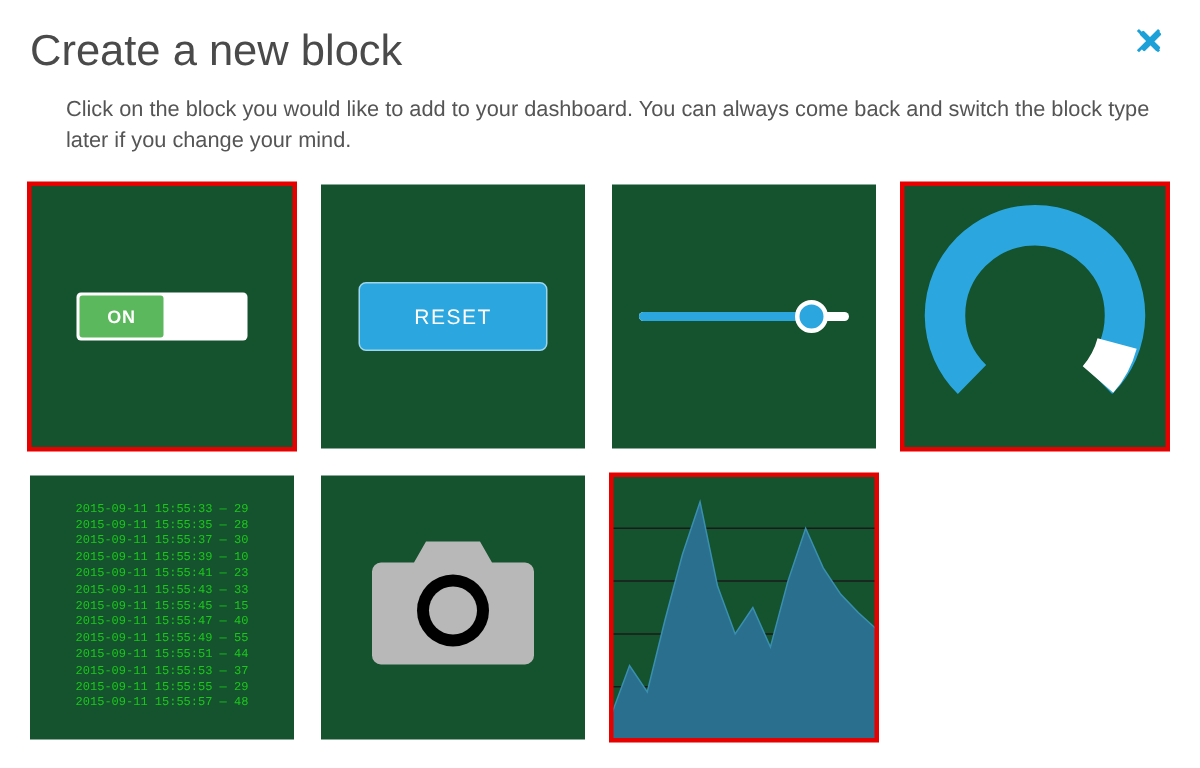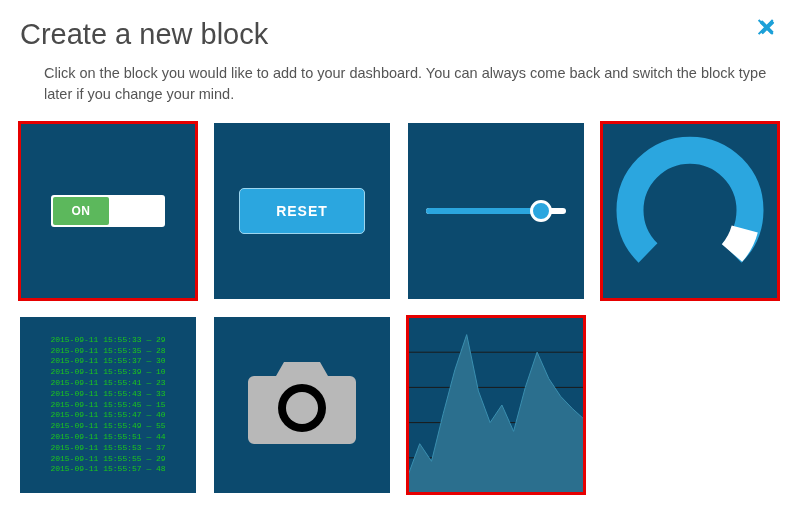--- a/index.html
+++ b/index.html
@@ -33,21 +33,21 @@
       max-width: 760px;
       margin-left: 24px;
     }
     .grid {
       display: grid;
       grid-template-columns: repeat(4, 176px);
       grid-auto-rows: 176px;
       gap: 18px 18px;
     }
     .tile {
-      background: #0c4a6e;
+      background: #14532d;
       position: relative;
       display: flex;
       align-items: center;
       justify-content: center;
       cursor: pointer;
     }
     .tile.sel {
       outline: 3px solid #e60000;
       outline-offset: -1px;
     }
@@ -75,21 +75,21 @@
       letter-spacing: 0.5px;
     }
     
     .btn-reset {
       background: #2ba6df;
       color: #fff;
       border: 1px solid #9dd5ee;
       border-radius: 5px;
       padding: 14px 36px;
       font-size: 14px;
-      font-weight: 700;
+      font-weight: 400;
       letter-spacing: 1px;
     }
     
     .slider {
       position: relative;
       width: 140px;
       height: 10px;
     }
     .slider-track-bg {
       position: absolute;

